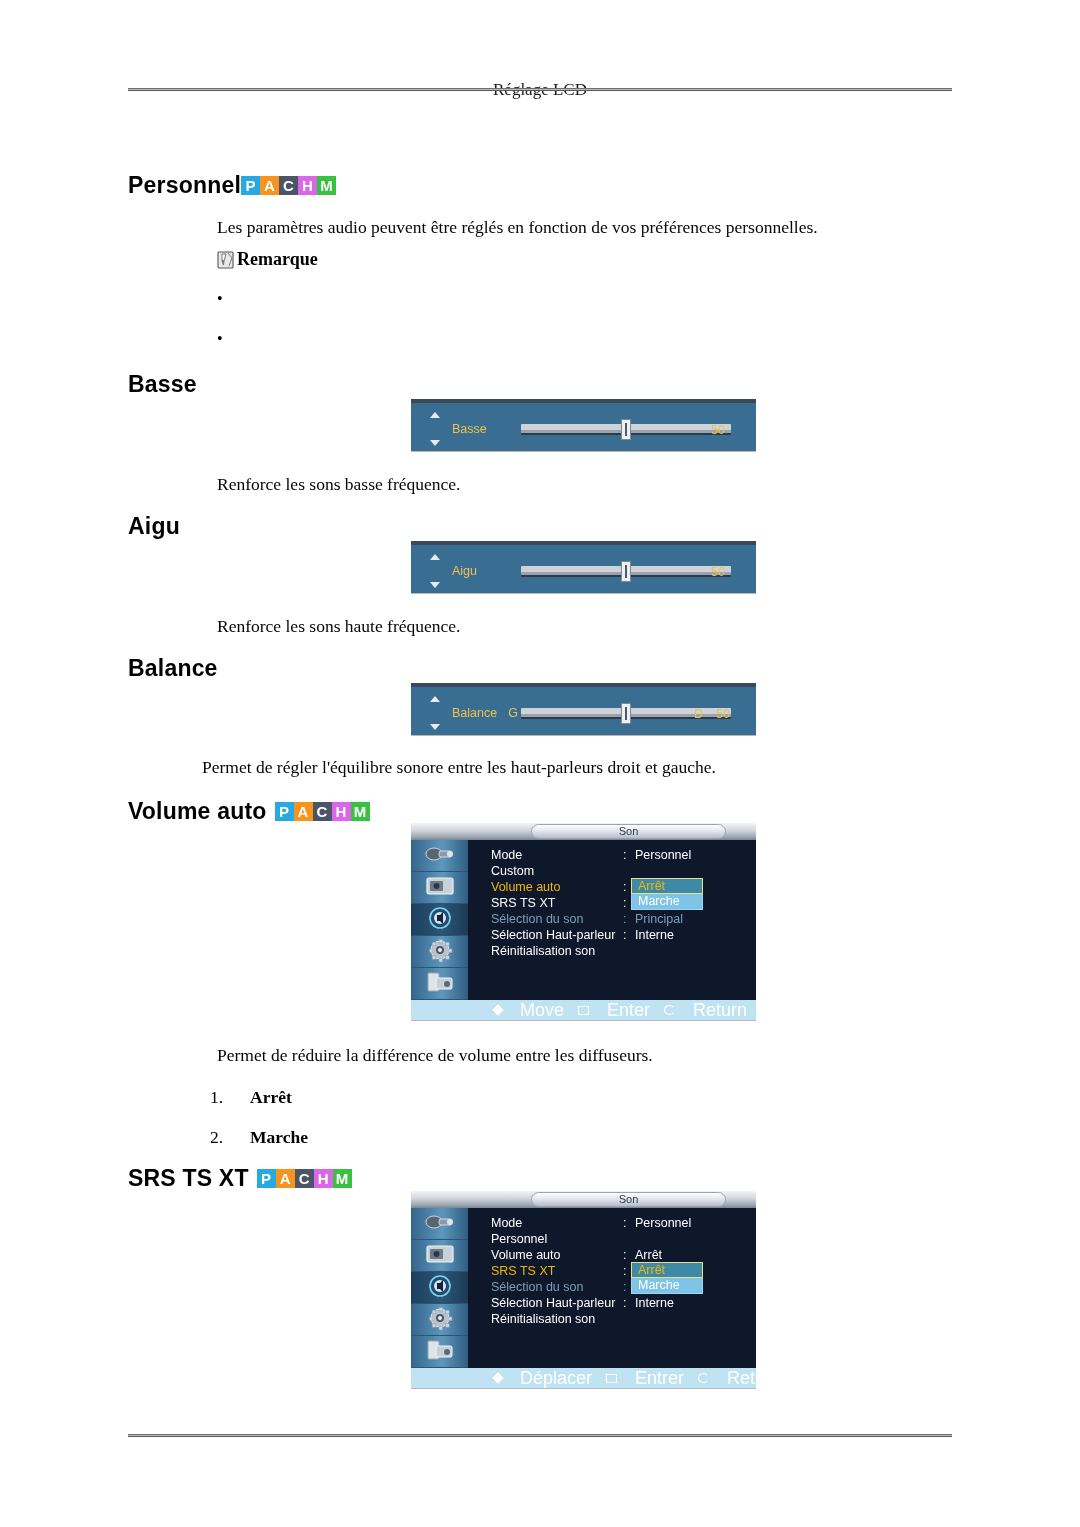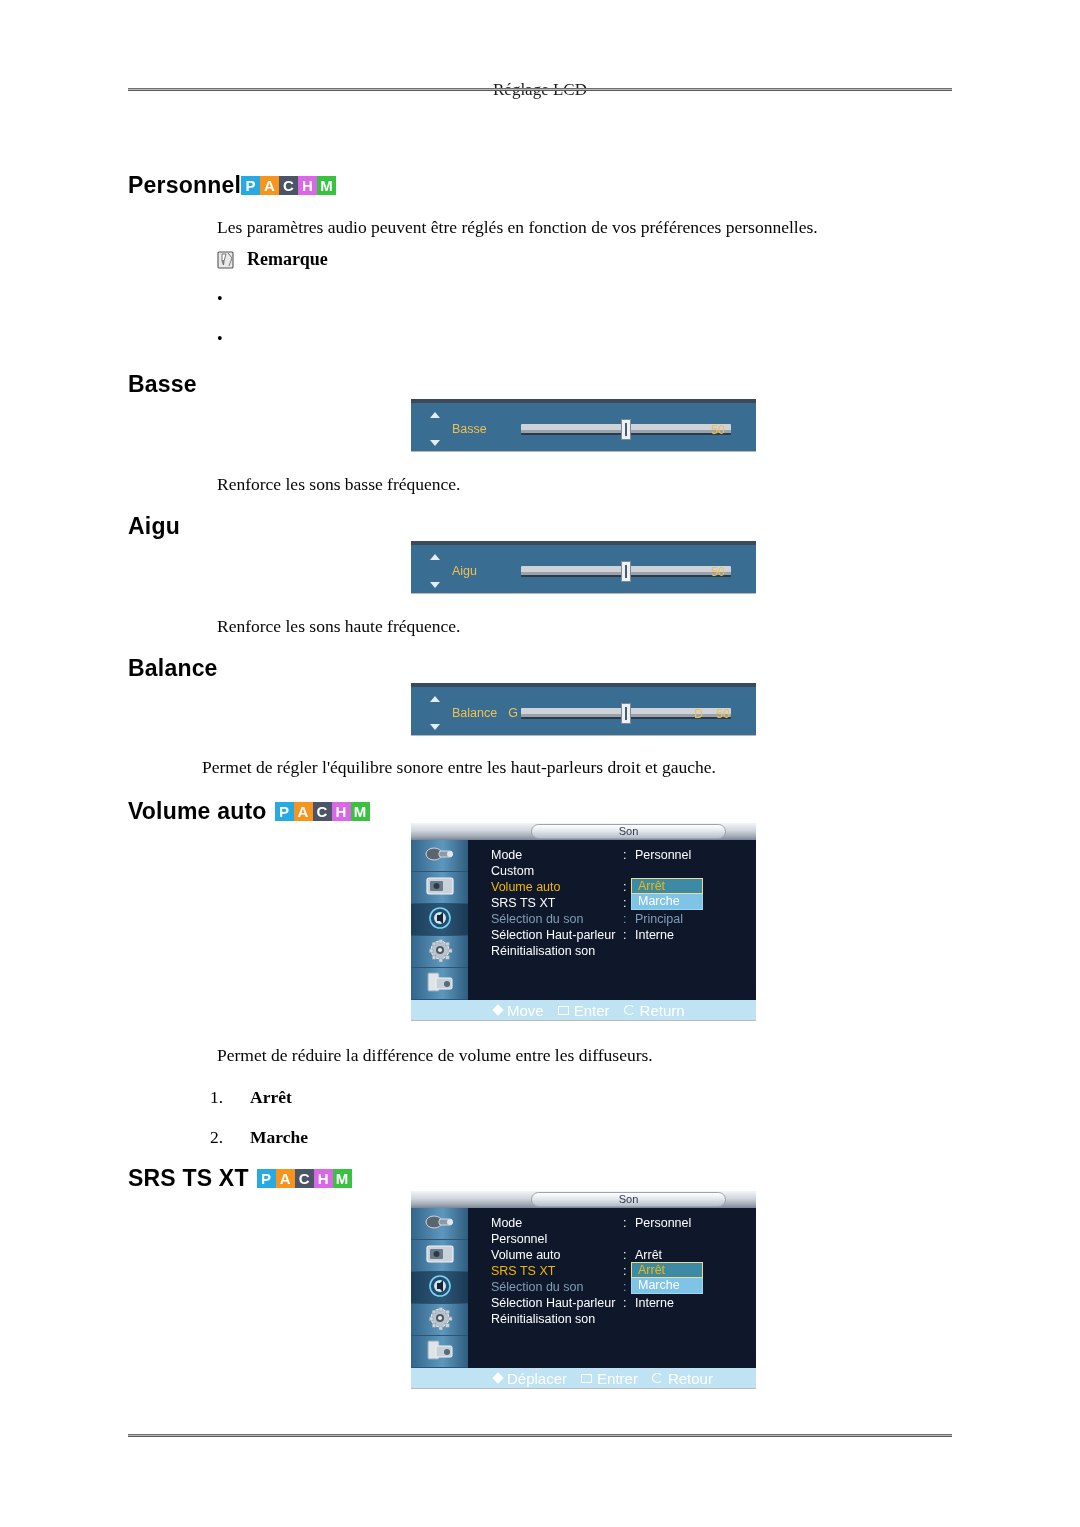--- a/index.html
+++ b/index.html
@@ -91,21 +91,21 @@
     font-weight: bold;
     font-size: 15px;
     color: #ffffff;
   }
 
   
   .remarque {
     position: absolute;
     display: flex;
     align-items: center;
-    gap: 10px;
+    gap: 0;
     font-family: "Liberation Serif", serif;
     font-weight: bold;
     font-size: 18px;
   }
   .note-icon {
     width: 20px; height: 20px;
     position: relative;
     display: inline-block;
   }
 
@@ -340,23 +340,23 @@
     display: flex;
     align-items: center;
     gap: 14px;
     padding-left: 26px;
     box-sizing: border-box;
     border-top-left-radius: 10px;
   }
   .foot-item {
     display: flex;
     align-items: center;
-    gap: 5px;
-    font-family: "Liberation Sans", sans-serif;
-    font-size: 15px;
+    gap: 18px;
+    font-family: "Liberation Sans", sans-serif;
+    font-size: 18px;
     color: #ffffff;
     white-space: nowrap;
   }
   .foot-diamond {
     width: 8px; height: 8px;
     background: #ffffff;
     transform: rotate(45deg);
     display: inline-block;
   }
   .foot-enter {

